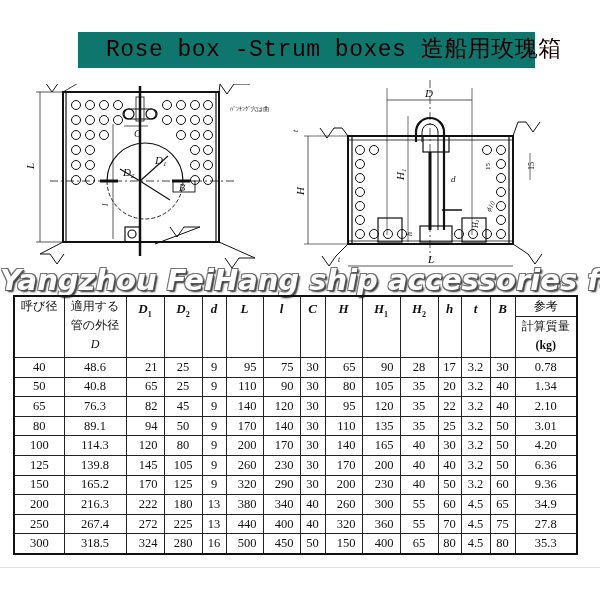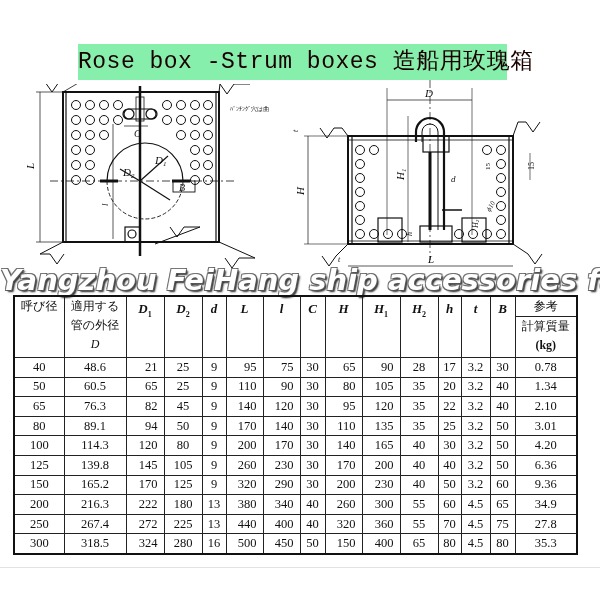--- a/index.html
+++ b/index.html
@@ -1,21 +1,21 @@
 <!DOCTYPE html>
 <html><head>
 <meta charset="utf-8">
 <style>
   html, body { margin:0; padding:0; background:#ffffff; }
   body { width:600px; height:600px; position:relative; overflow:hidden; font-family:"Liberation Serif", serif; }
   .title-banner {
-    position:absolute; left:78px; top:44px; width:429px; height:36px;
-    background:#86efac; color:#1a0000;
+    position:absolute; left:78px; top:32px; width:429px; height:36px;
+    background:#0f766e; color:#1a0000;
     font-family:"Liberation Mono", monospace; font-size:23px; line-height:36px;
-    text-align:center; letter-spacing:0.5px; white-space:nowrap;
+    text-align:center; letter-spacing:0.5px; white-space:nowrap;padding-left:28px;
   }
   .drawing { position:absolute; }
   .watermark {
     position:absolute; left:0; top:262px; width:600px; height:36px;
     font-family:"DejaVu Sans", sans-serif; font-style:italic; font-weight:bold;
     font-size:29px; line-height:36px; color:#ffffff; text-align:center; white-space:nowrap;
     text-shadow: 1px 1px 0 #555, -1px -1px 0 #777, 1px -1px 0 #666, -1px 1px 0 #666, 2px 2px 2px #222;
     letter-spacing:0px;
   }
   table.spec {
@@ -280,21 +280,21 @@
         <td class="r">65</td>
         <td class="r">90</td>
         <td>28</td>
         <td>17</td>
         <td>3.2</td>
         <td>30</td>
         <td>0.78</td>
       </tr>
       <tr>
         <td>50</td>
-        <td>60.5</td>
+        <td>40.8</td>
         <td class="r">65</td>
         <td>25</td>
         <td>9</td>
         <td class="r">110</td>
         <td class="r">90</td>
         <td>30</td>
         <td class="r">80</td>
         <td class="r">105</td>
         <td>35</td>
         <td>20</td>

